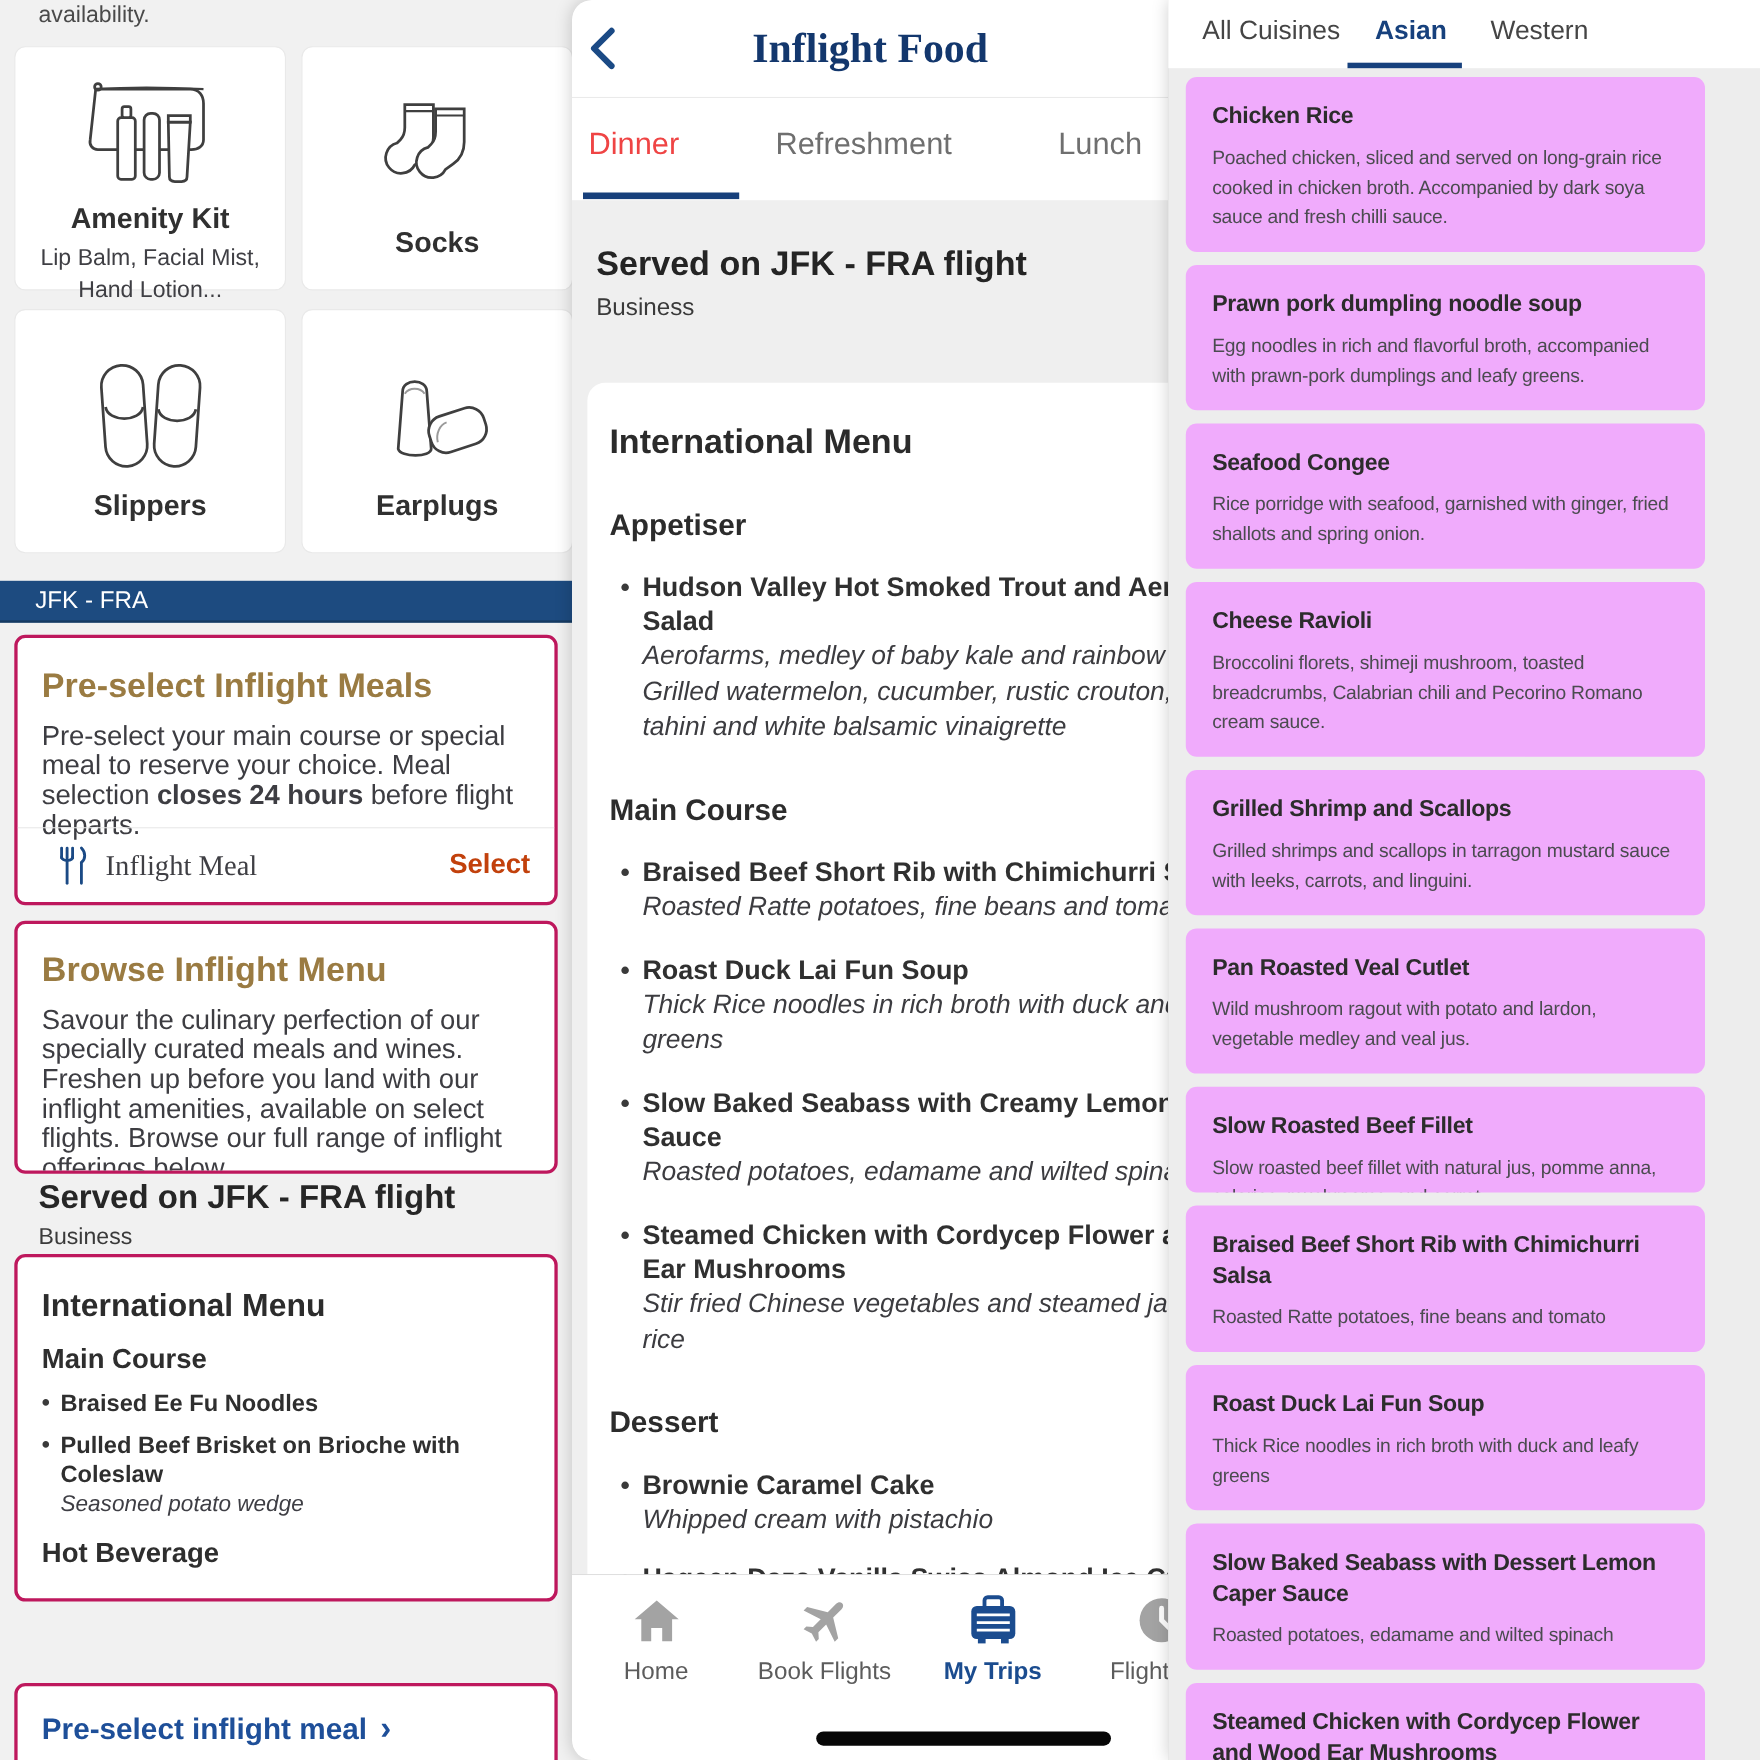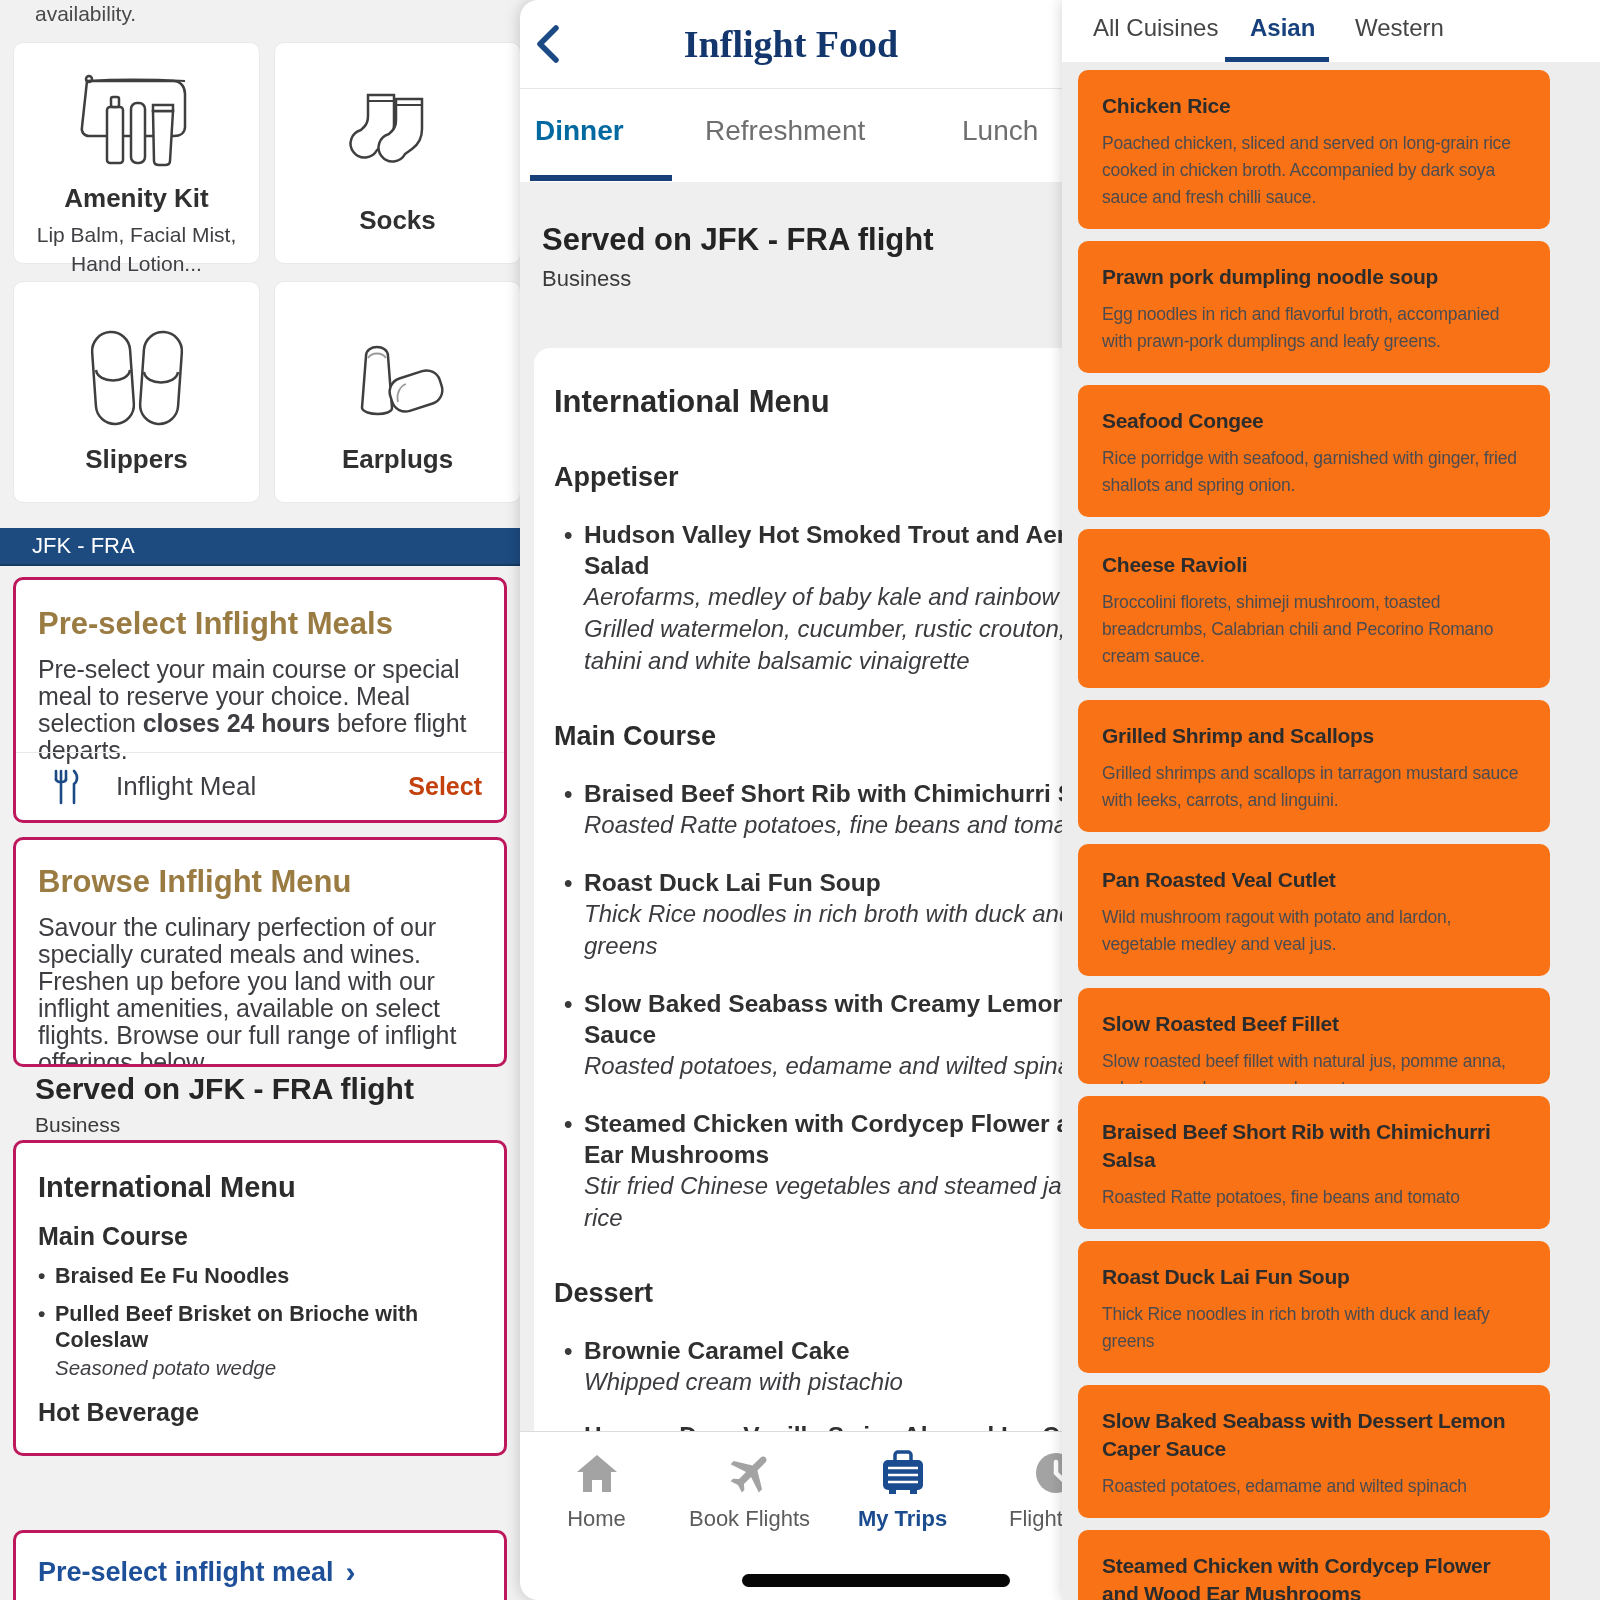--- a/index.html
+++ b/index.html
@@ -17,21 +17,21 @@
   .tile-sub{margin-top:6px;font-size:21px;color:#3f3f44;text-align:center;line-height:29px;width:218px;}
   .routebar{position:absolute;top:528px;left:0;width:520px;height:38px;background:#1d4b80;border-bottom:2px solid #163a61;
             color:#fff;font-size:22px;display:flex;align-items:center;padding-left:32px;box-sizing:border-box;}
   .lcard{position:absolute;left:13px;width:494px;background:#fff;border:3px solid #be185d;border-radius:10px;box-sizing:border-box;overflow:hidden;}
   #preselect-card{top:577px;height:246px;padding:26px 22px 0;}
   #browse-card{top:837px;height:230px;padding:24px 22px 0;}
   .gold-h{font-size:31px;font-weight:700;color:#9a7b42;}
   .lpara{margin-top:14px;font-size:25px;line-height:27px;color:#3d3d42;letter-spacing:-0.1px;}
   .meal-divider{position:absolute;left:0;right:0;top:172px;height:1px;background:#e9e9e9;}
   .meal-row{position:absolute;left:0;right:0;top:173px;bottom:0;display:flex;align-items:center;padding:0 22px 0 34px;}
-  .meal-label{margin-left:36px;font-size:26px;color:#3f3f44;flex:1;}
+  .meal-label{margin-left:16px;font-size:26px;color:#3f3f44;flex:1;font-family:Liberation Serif, serif;}
   .select-link{font-size:25px;font-weight:700;color:#c2410c;}
   .served-h{font-size:30px;font-weight:700;color:#262626;}
   .served-sub{margin-top:7px;font-size:21px;color:#3a3a3a;}
   #left-served{position:absolute;top:1072px;left:35px;}
   #left-menu-card{top:1140px;height:316px;padding:28px 22px 0;}
   .lmenu-title{font-size:29px;font-weight:700;color:#2c2c2c;}
   .lsec-h{margin-top:18px;font-size:25px;font-weight:700;color:#2e2e2e;}
   .li{margin-top:12px;position:relative;padding-left:17px;}
   .li-name{font-size:21.5px;font-weight:700;color:#2f2f2f;line-height:26px;}
   .li-name::before{content:"•";position:absolute;left:0;top:0;color:#3a3a3a;font-size:21px;}
@@ -41,21 +41,21 @@
   .plink-chev{font-size:30px;font-weight:700;color:#1e4f99;margin-left:12px;}
 
   
   #mid{left:520px;width:542px;background:#efefef;border-radius:18px 0 0 18px;box-shadow:0 0 16px rgba(0,0,0,.2);}
   .mheader{height:88px;background:#fff;border-bottom:1px solid #e7e7e7;position:relative;border-radius:18px 0 0 0;}
   .mtitle{text-align:center;line-height:88px;font-family:"Liberation Serif","DejaVu Serif",serif;
           font-size:38px;font-weight:700;color:#13376d;}
   .backbtn{position:absolute;left:12px;top:22px;width:36px;height:44px;}
   .mtabs{height:94px;background:#fff;position:relative;}
   .mtab{position:absolute;top:26px;font-size:28px;color:#6f6f6f;}
-  .mtab.active{color:#0369a1;font-weight:700;}
+  .mtab.active{color:#ef4444;font-weight:400;}
   #mtab-0{left:15px;} #mtab-1{left:185px;} #mtab-2{left:442px;}
   .munder{position:absolute;left:10px;bottom:2px;width:142px;height:6px;background:#17407b;}
   .mcontent{position:absolute;top:182px;bottom:168px;left:0;right:0;background:#efefef;overflow:hidden;}
   .mserved{padding:40px 0 0 22px;}
   .mserved-h{font-size:31px;font-weight:700;color:#242424;}
   .mserved-sub{margin-top:8px;font-size:22px;color:#3a3a3a;}
   .bigcard{margin:56px 0 0 14px;width:560px;height:1120px;background:#fff;border-radius:16px 0 0 0;
            padding:36px 0 0 20px;box-sizing:border-box;}
   .mmenu-title{font-size:31px;font-weight:700;color:#2b2b2b;}
   .msec-h{margin-top:44px;font-size:27px;font-weight:700;color:#2c2c2c;}
@@ -74,21 +74,21 @@
   .home-indicator{position:absolute;bottom:13px;left:222px;width:268px;height:13px;border-radius:7px;background:#070707;}
 
   
   #right{left:1062px;width:538px;background:#ededed;box-shadow:0 0 14px rgba(0,0,0,.18);}
   .rtabs{height:62px;background:#fff;position:relative;}
   .rtab{position:absolute;top:14px;font-size:24px;color:#454545;}
   .rtab.active{color:#17417d;font-weight:700;}
   #rtab-0{left:31px;} #rtab-1{left:188px;} #rtab-2{left:293px;}
   .runder{position:absolute;left:163px;bottom:0;width:104px;height:5px;background:#17417d;}
   .rlist{padding:0 0 0 16px;}
-  .dish{width:472px;background:#f97316;border-radius:10px;margin-top:12px;padding:22px 24px 18px;box-sizing:border-box;}
+  .dish{width:472px;background:#f0abfc;border-radius:10px;margin-top:12px;padding:22px 24px 18px;box-sizing:border-box;}
   .dish.first{margin-top:8px;}
   .dish-title{font-size:21px;font-weight:600;color:#2c2c2c;line-height:28px;letter-spacing:-0.3px;}
   .dish-body{margin-top:10px;font-size:17.5px;color:#4b4b50;line-height:27px;letter-spacing:-0.2px;}
   .dish.clipped{height:96px;overflow:hidden;}
 
   svg{display:block;}
 </style>
 </head>
 <body>
 

